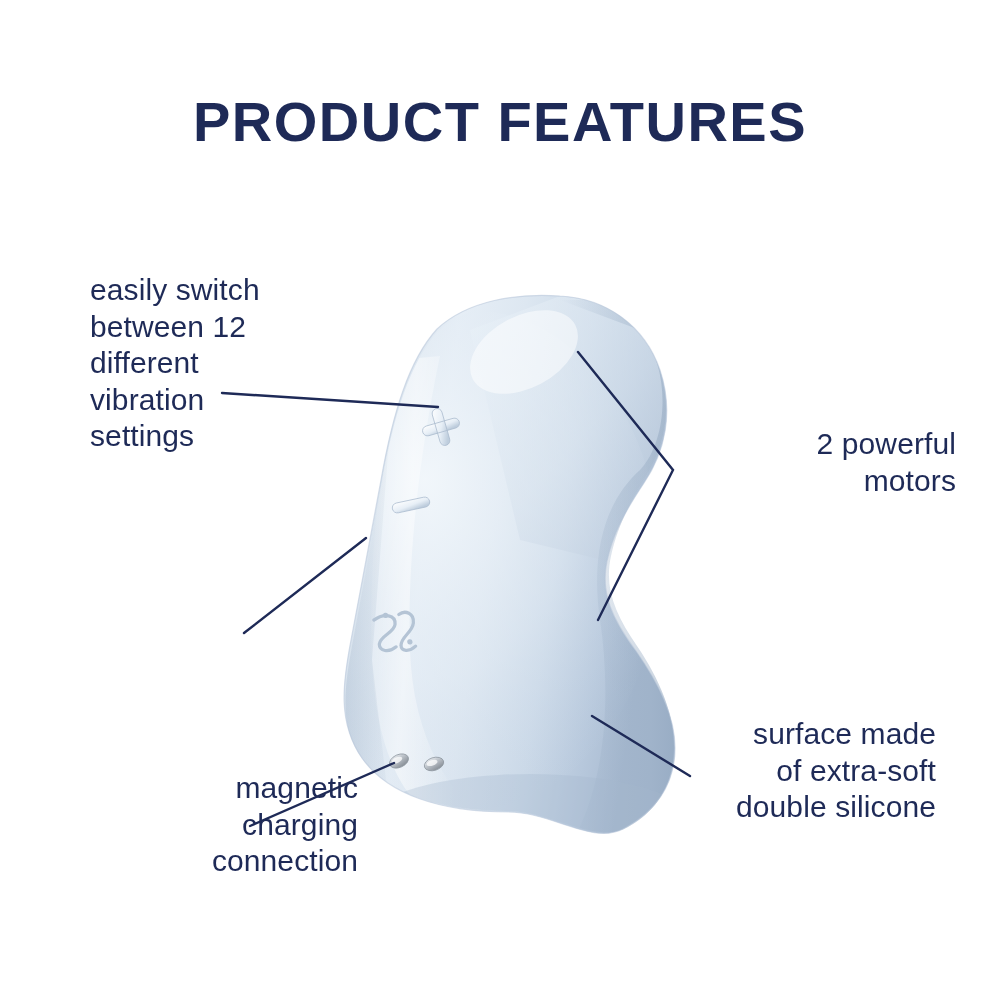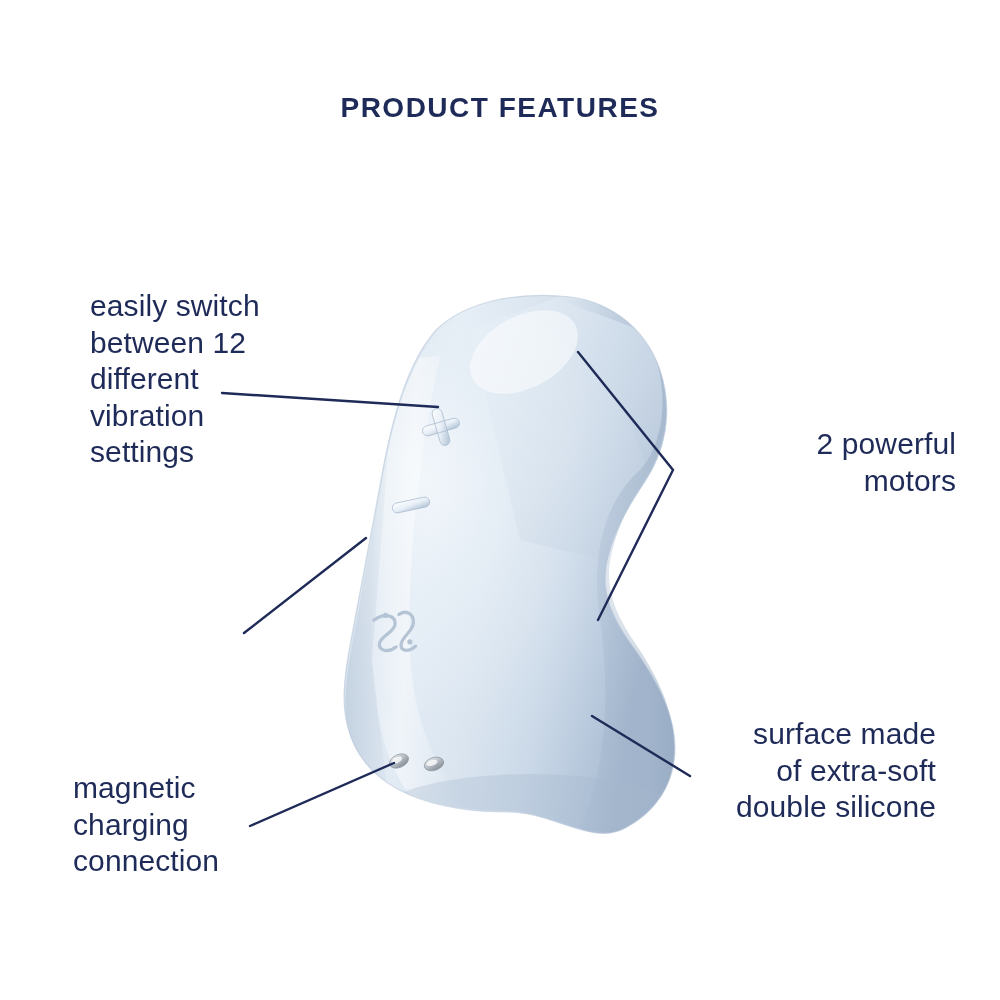--- a/index.html
+++ b/index.html
@@ -22,44 +22,44 @@
     background: #ffffff;
   }
 
   
   .page-title {
     position: absolute;
     left: 0;
     top: 94px;
     width: 1000px;
     text-align: center;
-    font-size: 28px;
+    font-size: 56px;
     font-weight: bold;
     letter-spacing: 1.5px;
     color: #1e2a57;
     line-height: 1;
     white-space: pre;
   }
 
   
   .callout {
     position: absolute;
     color: #1e2a57;
     font-size: 30px;
     line-height: 1.22;
     font-weight: 400;
     letter-spacing: 0.1px;
     white-space: pre-line;
   }
   .callout.left  { text-align: left; }
   .callout.right { text-align: right; }
 
-  #callout-vibration-settings { left: 90px;  top: 288px; width: 250px; }
+  #callout-vibration-settings { left: 90px;  top: 272px; width: 250px; }
   #callout-beginners          { left: 90px;  top: 594px; width: 250px; }
-  #callout-magnetic-charging  { left: 73px;  top: 770px; width: 250px; }
+  #callout-magnetic-charging  { left: 108px;  top: 770px; width: 250px; text-align: right; }
   #callout-motors             { left: 696px; top: 426px; width: 260px; }
   #callout-silicone           { left: 666px; top: 716px; width: 270px; }
 
   
   #stage {
     position: absolute;
     left: 0;
     top: 0;
     width: 1000px;
     height: 1000px;

